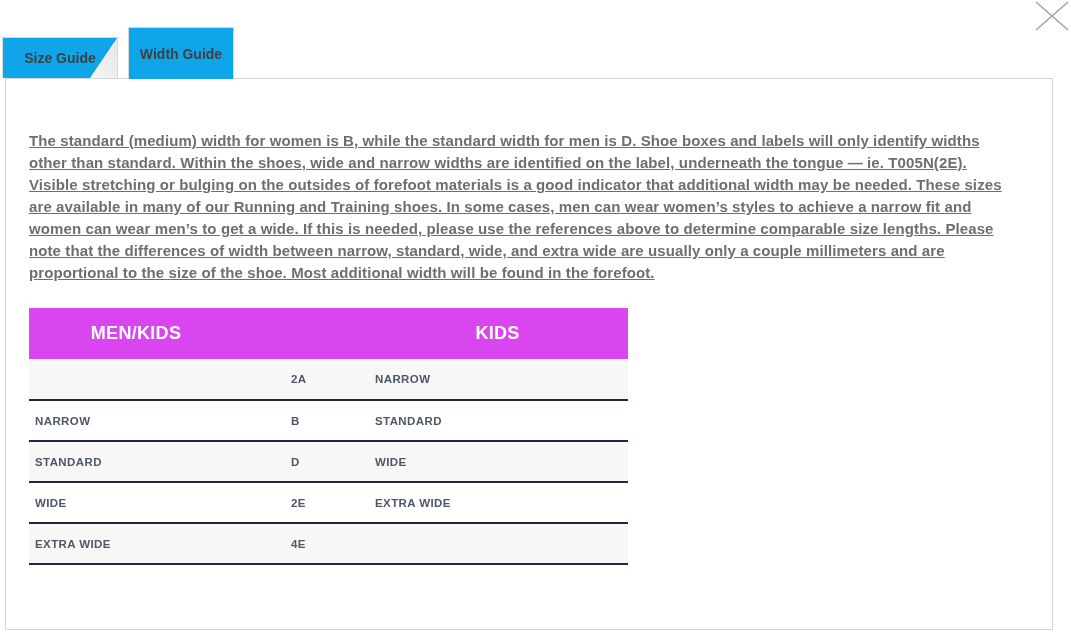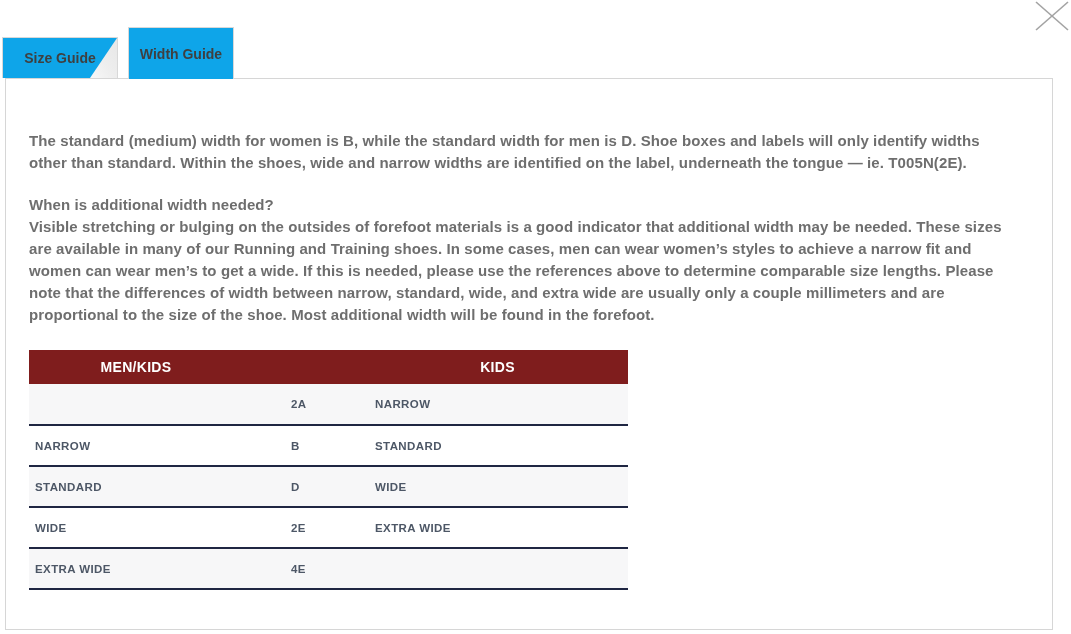--- a/index.html
+++ b/index.html
@@ -49,40 +49,41 @@
   }
   .content {
     position: absolute; left: 23px; top: 0; right: 38px;
   }
   .para {
     color: #6e6e6e;
     font-size: 15px;
     font-weight: 600;
     line-height: 22px;
     letter-spacing: 0.1px;
+    text-decoration: underline;
   }
   .para-1 { margin-top: 51px; }
   .question { margin-top: 20px; }
   .para-2 { }
   .width-table {
     margin-top: 24px;
     border-collapse: collapse;
     width: 599px;
     table-layout: fixed;
   }
   .width-table col.c1 { width: 214px; }
   .width-table col.c2 { width: 124px; }
   .width-table col.c3 { width: 261px; }
   .width-table thead th {
-    background: #7f1d1d;
+    background: #d946ef;
     color: #ffffff;
-    font-size: 14px;
+    font-size: 18px;
     font-weight: bold;
     letter-spacing: 0.3px;
-    height: 34px;
+    height: 51px;
     text-align: center;
   }
   .width-table tbody tr {
     border-bottom: 2px solid #1f2642;
     height: 41px;
     font-weight: bold;
   }
   .width-table tbody tr:nth-child(odd) { background: #f7f7f8; }
   .width-table tbody tr:nth-child(even) { background: #ffffff; }
   .width-table tbody td {
@@ -110,21 +111,20 @@
   <span class="tab-fold"></span>
 </div>
 
 <div class="tab tab-active">
   <span>Width Guide</span>
 </div>
 
 <div class="panel">
   <div class="content">
     <p class="para para-1">The standard (medium) width for women is B, while the standard width for men is D. Shoe boxes and labels will only identify widths other than standard. Within the shoes, wide and narrow widths are identified on the label, underneath the tongue — ie. T005N(2E).</p>
-    <p class="para question">When is additional width needed?</p>
     <p class="para para-2">Visible stretching or bulging on the outsides of forefoot materials is a good indicator that additional width may be needed. These sizes are available in many of our Running and Training shoes. In some cases, men can wear women’s styles to achieve a narrow fit and women can wear men’s to get a wide. If this is needed, please use the references above to determine comparable size lengths. Please note that the differences of width between narrow, standard, wide, and extra wide are usually only a couple millimeters and are proportional to the size of the shoe. Most additional width will be found in the forefoot.</p>
 
     <table class="width-table">
       <colgroup>
           <col class="c1">
           <col class="c2">
           <col class="c3">
         </colgroup>
       <thead>
         <tr>

